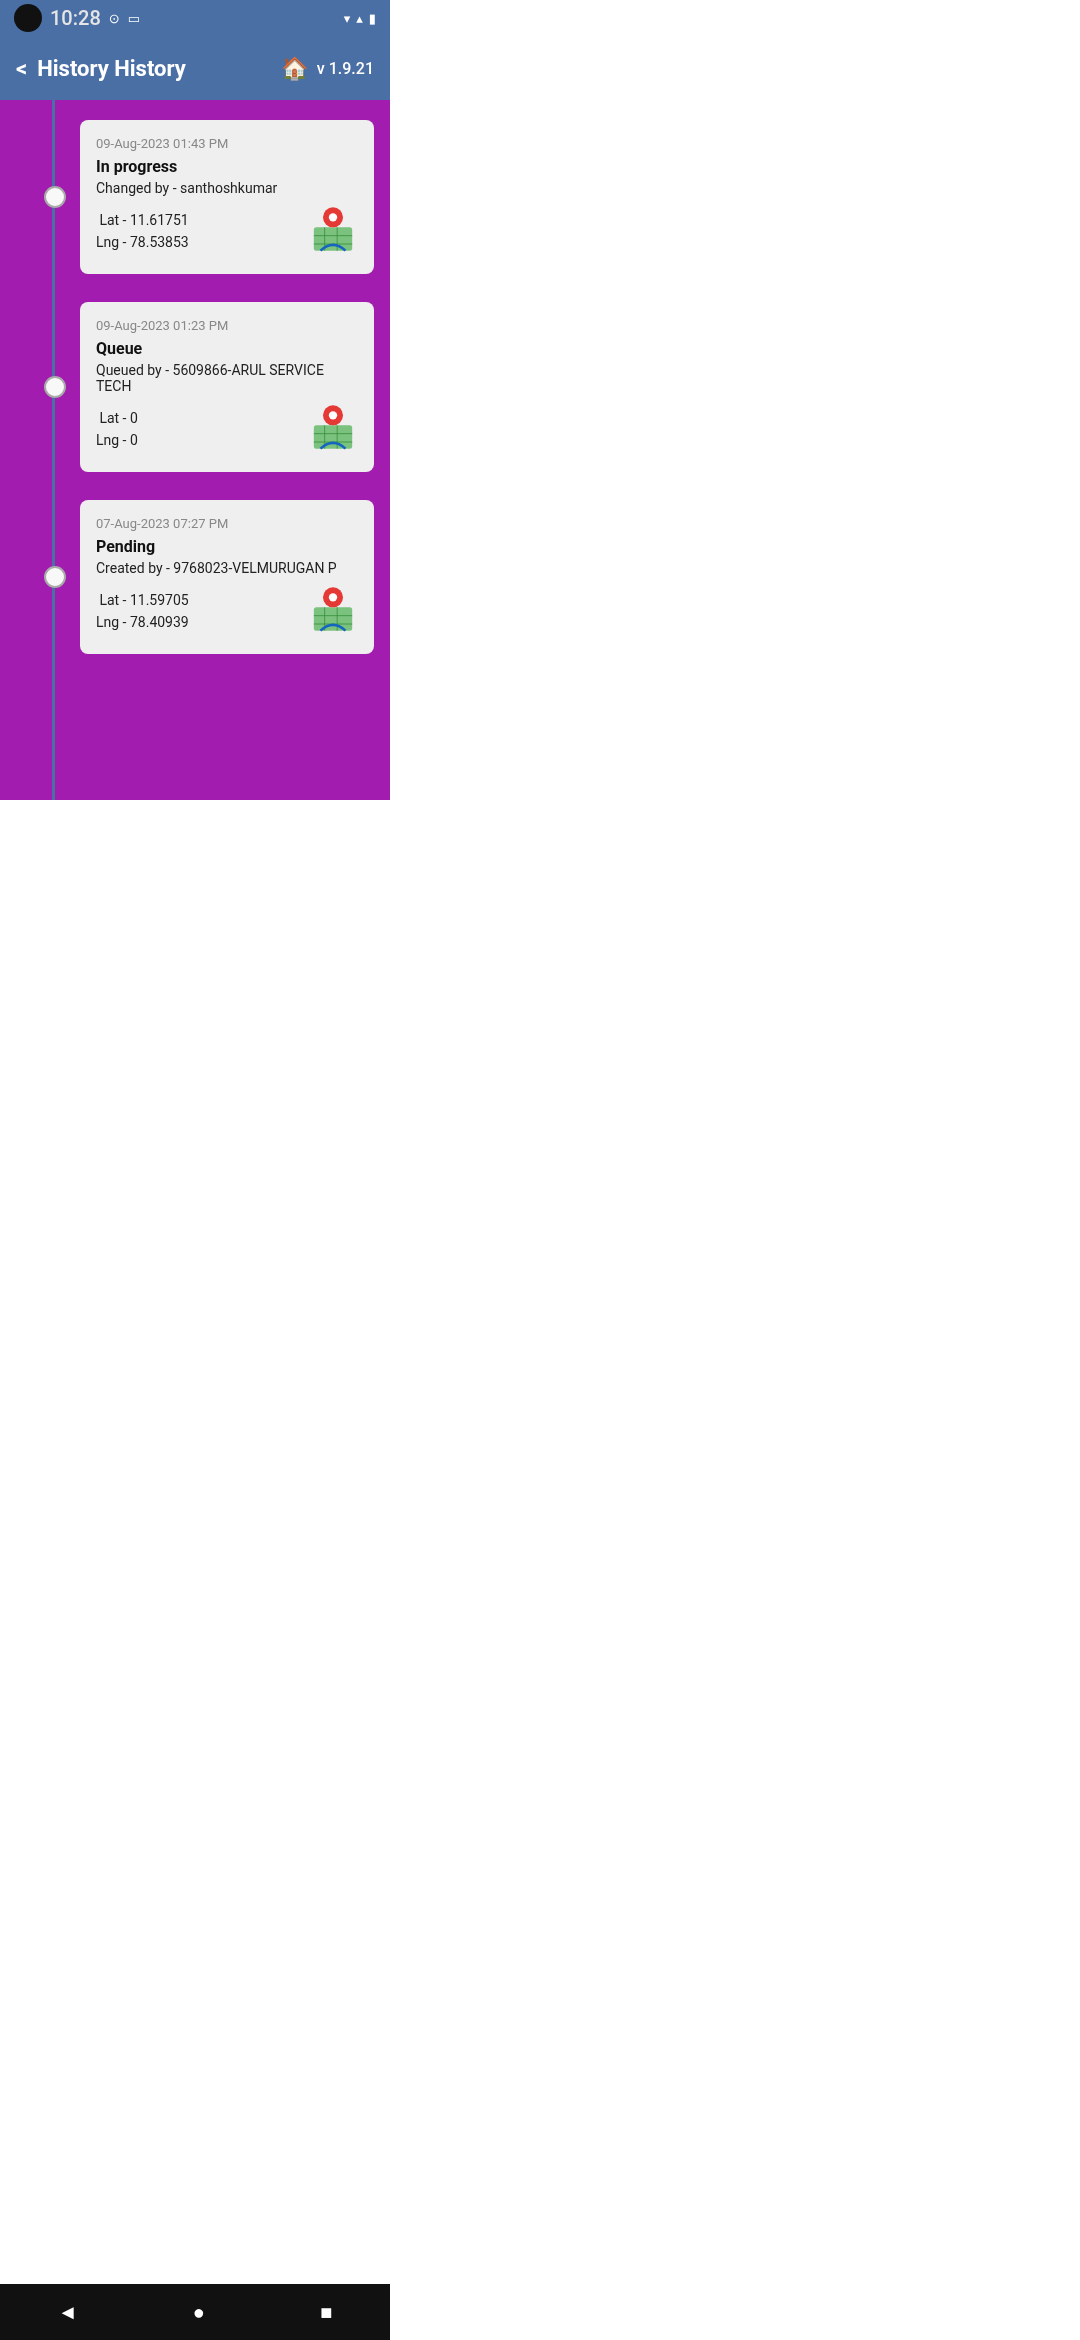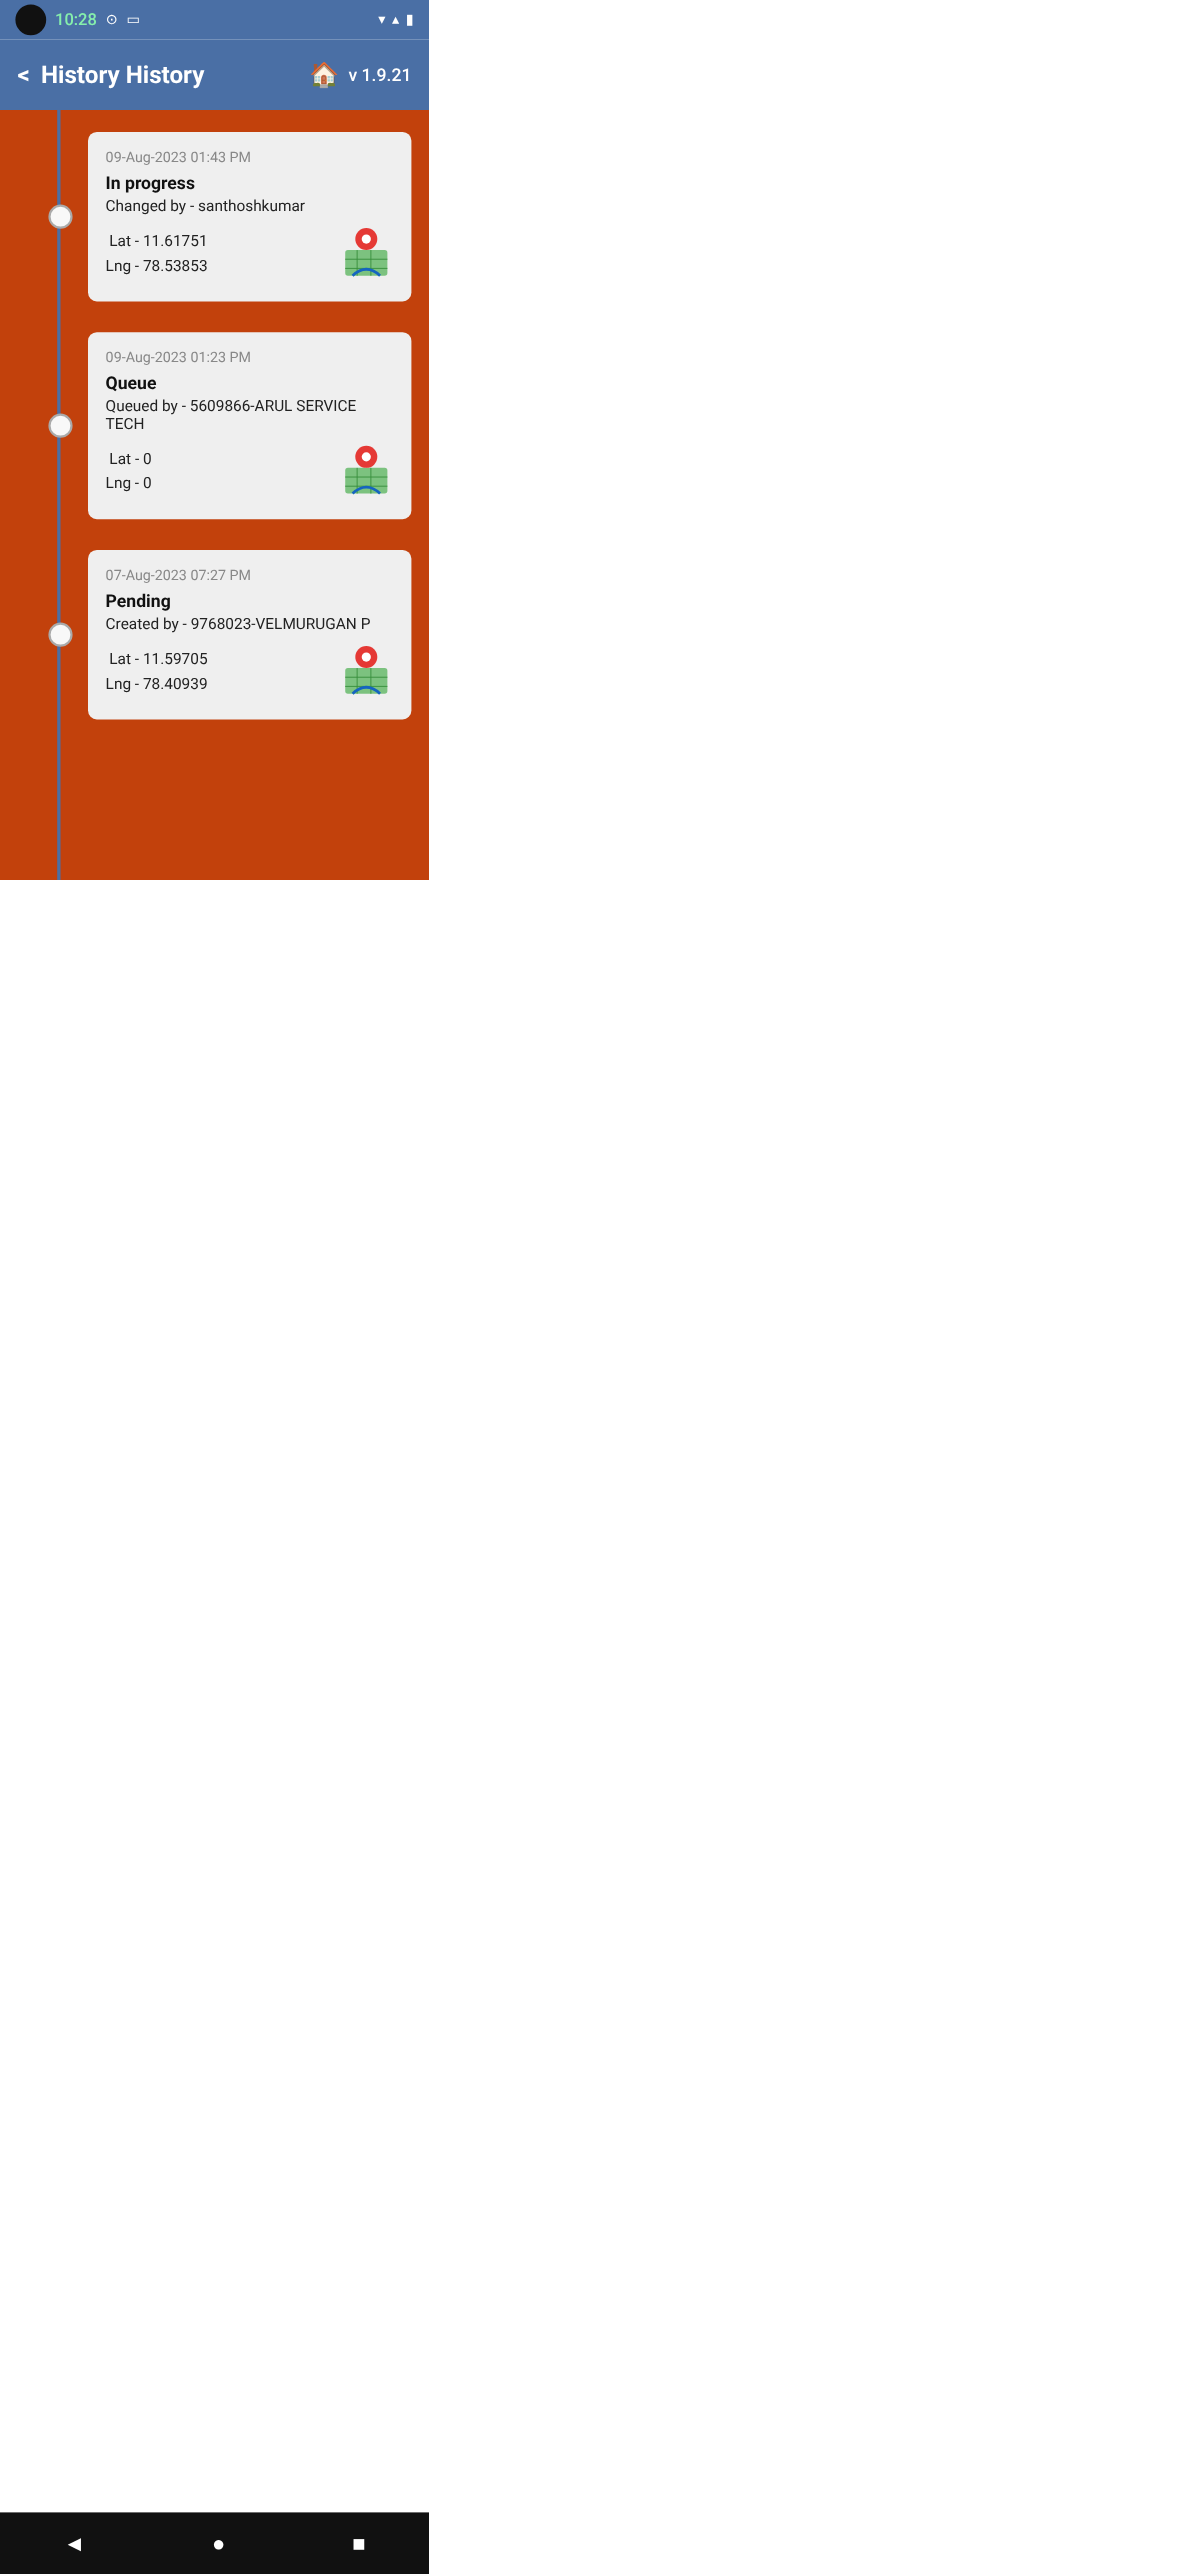--- a/index.html
+++ b/index.html
@@ -29,22 +29,22 @@
     }
 
     .camera-circle {
       width: 28px;
       height: 28px;
       background: #111;
       border-radius: 50%;
     }
 
     .status-time {
-      color: #86efac;
-      font-size: 15px;
+      color: #e5e5e5;
+      font-size: 20px;
       font-weight: 500;
     }
 
     .status-icons {
       display: flex;
       align-items: center;
       gap: 6px;
     }
 
     .status-icon {
@@ -96,21 +96,21 @@
       color: white;
       font-size: 16px;
       font-weight: 500;
       text-align: right;
     }
 
     
     .timeline-container {
       padding: 20px 0 20px 0;
       position: relative;
-      background: #c2410c;
+      background: #a21caf;
       min-height: 700px;
     }
 
     .timeline-line {
       position: absolute;
       left: 52px;
       top: 0;
       bottom: 0;
       width: 3px;
       background: #4a6fa5;

